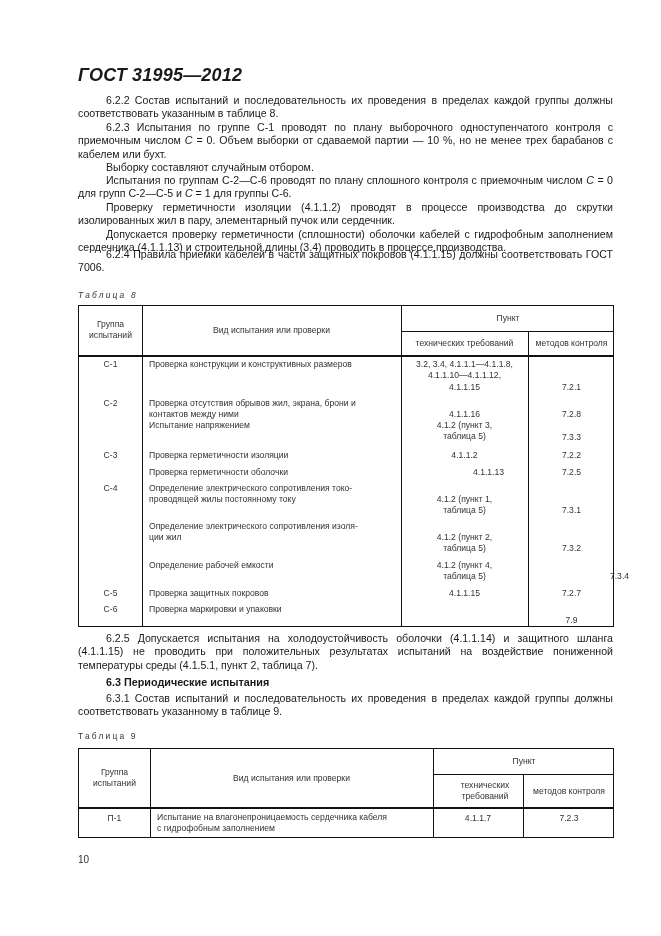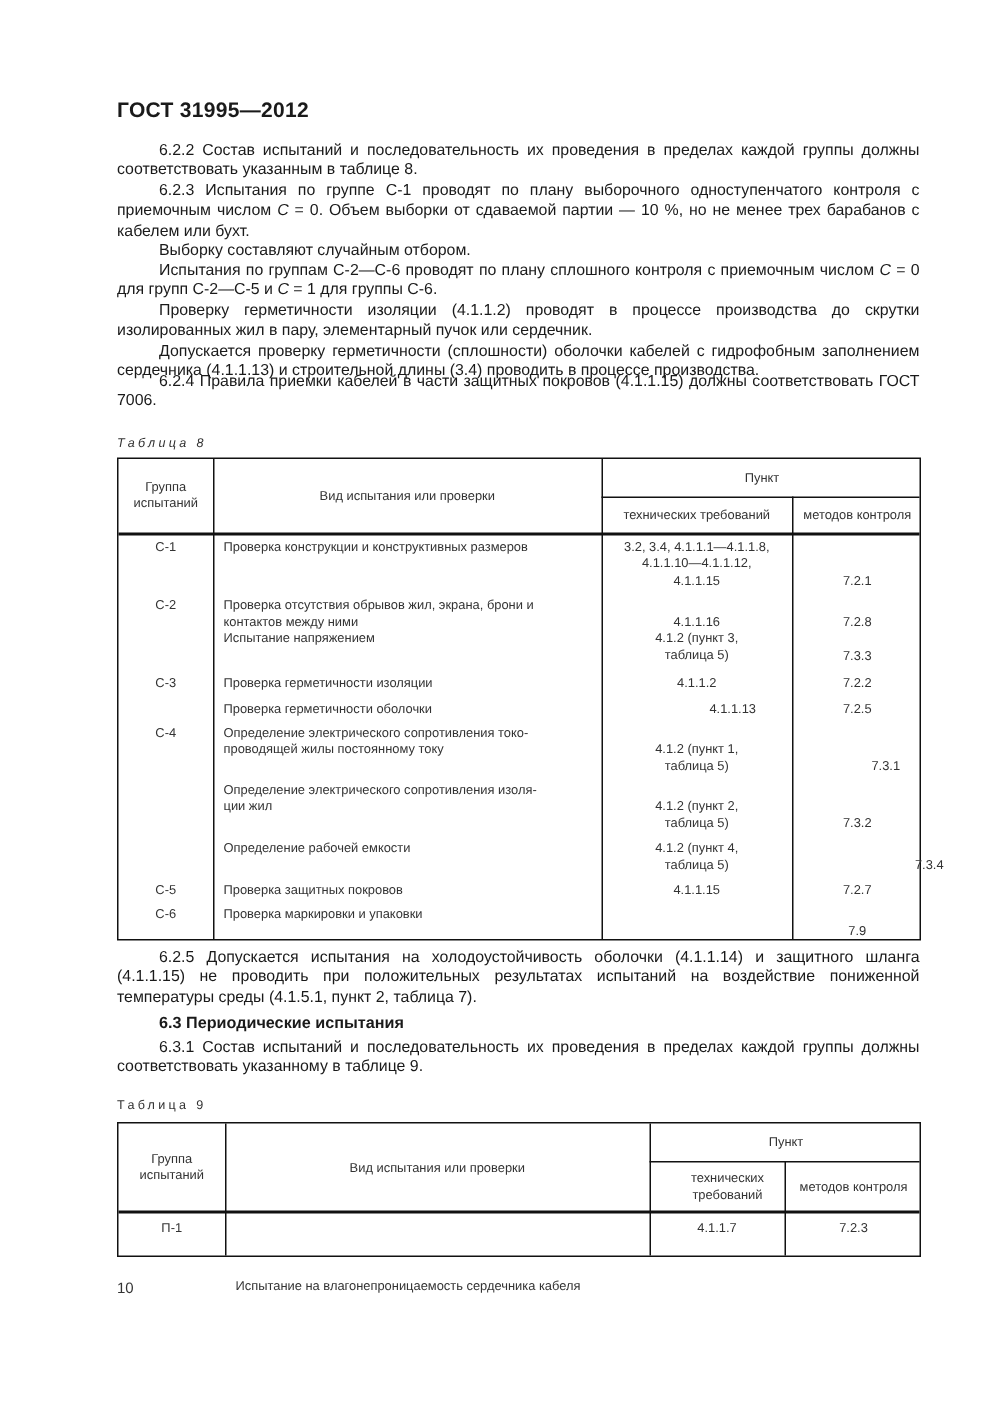--- a/index.html
+++ b/index.html
@@ -1,18 +1,18 @@
 <!DOCTYPE html>
 <html><head>
 <meta charset="utf-8">
 <style>
   html, body { margin:0; padding:0; background:#ffffff; }
   body { width:661px; height:936px; position:relative; overflow:hidden;
          font-family:"Liberation Sans", sans-serif; color:#1a1a1a; }
-  .page-header { position:absolute; left:78px; top:65px; font-size:14px; font-weight:bold; letter-spacing:0.2px; }
+  .page-header { position:absolute; left:78px; top:65px; font-size:18px; font-weight:bold; letter-spacing:0.2px;font-style:italic; }
   .para { position:absolute; left:78px; width:535px; font-size:10.6px; line-height:13.3px; text-align:justify; }
   .para .ind { display:inline-block; width:28px; }
   .para i { font-style:italic; }
   .section-heading { position:absolute; left:106px; top:676px; font-size:10.8px; font-weight:bold; }
   .table-caption { position:absolute; left:78px; font-size:8.4px; letter-spacing:2.2px; color:#333; }
   .tbl { position:absolute; border:1px solid #111; box-sizing:border-box; }
   .tbl .vl { position:absolute; top:0; bottom:0; border-left:1px solid #111; }
   .tbl .hl { position:absolute; border-top:1px solid #111; }
   .tbl .hl.thick { border-top:2px solid #111; }
   .cell { position:absolute; font-size:8.6px; line-height:11.4px; color:#333; }
@@ -91,21 +91,21 @@
 
   <div class="cell c" style="left:0; width:63px; top:177px;">С-4</div>
   <div class="cell" style="left:70px; top:177px;">
     <div>Определение электрического сопротивления токо-</div>
     <div>проводящей жилы постоянному току</div>
   </div>
   <div class="cell c" style="left:322px; width:127px; top:188px;">
     <div>4.1.2 (пункт 1,</div>
     <div>таблица 5)</div>
   </div>
-  <div class="cell c" style="left:449px; width:87px; top:199px;padding-left:19px;">7.3.1</div>
+  <div class="cell c" style="left:449px; width:87px; top:199px;">7.3.1</div>
 
   <div class="cell" style="left:70px; top:215px;">
     <div>Определение электрического сопротивления изоля-</div>
     <div>ции жил</div>
   </div>
   <div class="cell c" style="left:322px; width:127px; top:226px;">
     <div>4.1.2 (пункт 2,</div>
     <div>таблица 5)</div>
   </div>
   <div class="cell c" style="left:449px; width:87px; top:237px;">7.3.2</div>
@@ -148,20 +148,21 @@
   </div>
   <div class="cell c" style="left:71px; width:283px; top:24px;">Вид испытания или проверки</div>
   <div class="cell c" style="left:354px; width:182px; top:7px;">Пункт</div>
   <div class="cell c" style="left:333px; width:90px; top:31px;padding-left:28px;">
     <div>технических</div>
     <div>требований</div>
   </div>
   <div class="cell c" style="left:444px; width:92px; top:37px;">методов контроля</div>
 
   <div class="cell c" style="left:0; width:71px; top:64px;">П-1</div>
-  <div class="cell" style="left:78px; top:63px;margin-top:40px;">
+  <div class="cell" style="left:78px; top:63px;">
     <div>Испытание на влагонепроницаемость сердечника кабеля</div>
+    <div>с гидрофобным заполнением</div>
   </div>
   <div class="cell c" style="left:354px; width:90px; top:64px;">4.1.1.7</div>
   <div class="cell c" style="left:444px; width:92px; top:64px;">7.2.3</div>
 </div>
 
 <div class="page-number">10</div>
 
 </body></html>

